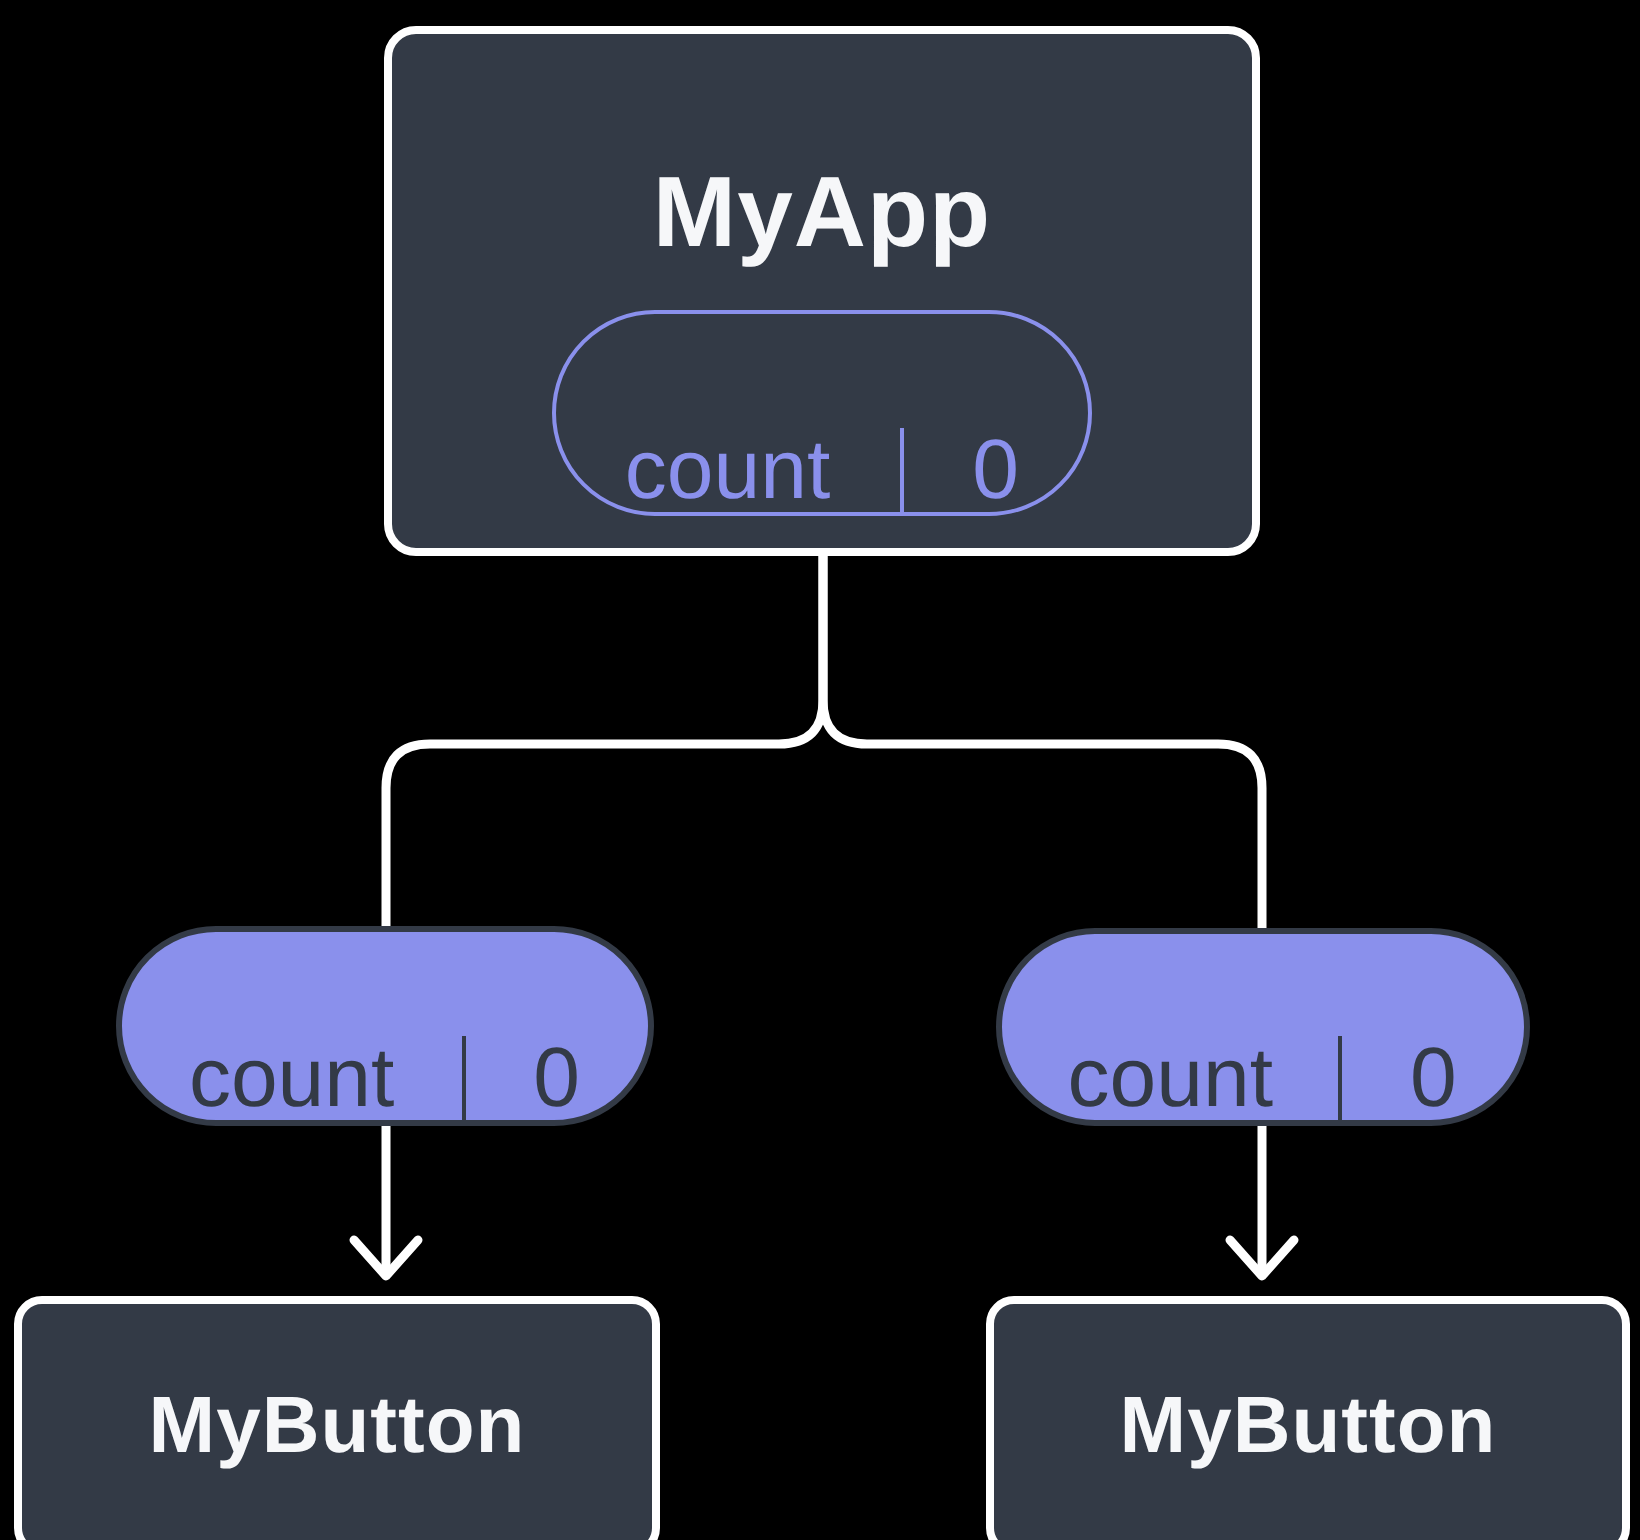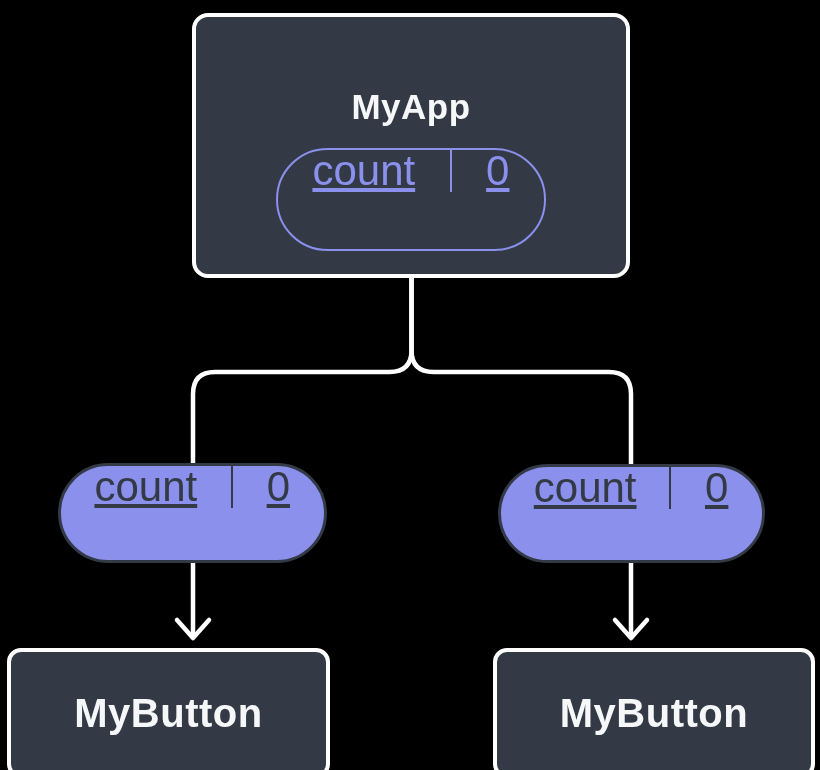--- a/index.html
+++ b/index.html
@@ -40,32 +40,31 @@
     border: 4px solid #ffffff;
     border-radius: 16px;
     display: flex;
     flex-direction: column;
     align-items: center;
     justify-content: center;
     gap: 24px;
   }
   .app-title {
     color: #f6f7f9;
-    font-size: 35px;
+    font-size: 50px;
     font-weight: 600;
     letter-spacing: 0.5px;
     line-height: 1;
     margin-top: 48px;
   }
   .pill {
     box-sizing: border-box;
     display: flex;
-    align-items: flex-start;
+    align-items: flex-end;
     overflow: hidden;
-    text-decoration: underline;
   }
   .pill-name, .pill-value {
     display: flex;
     align-items: center;
     justify-content: center;
     font-size: 42px;
     line-height: 1;
   }
   .pill-name { flex: 65 0 0; }
   .pill-value { flex: 35 0 0; }

